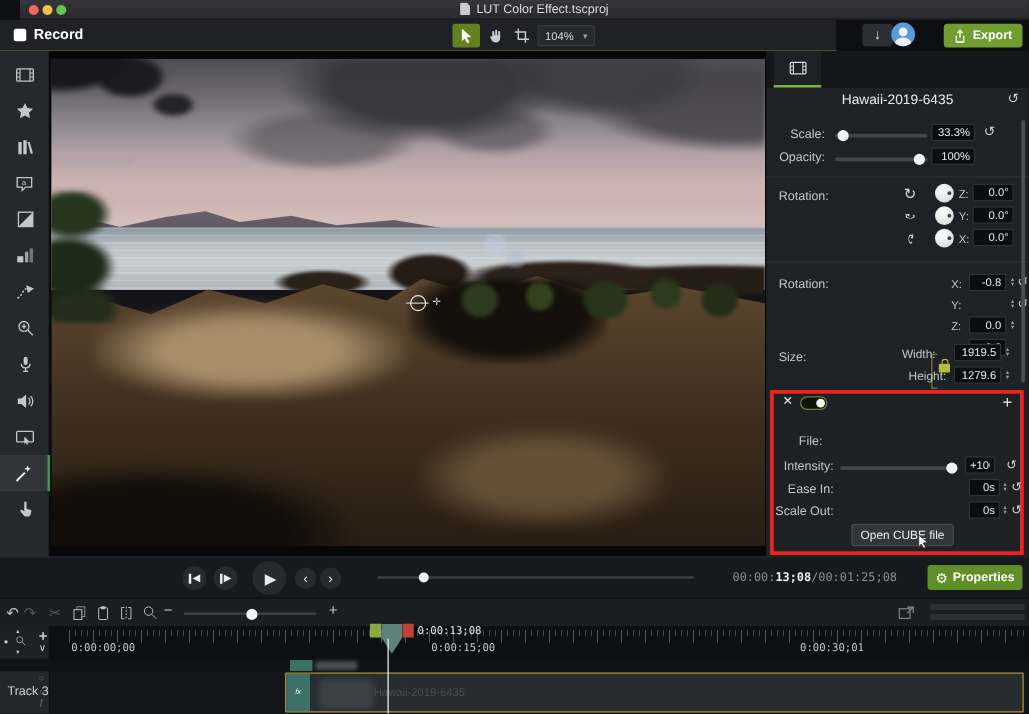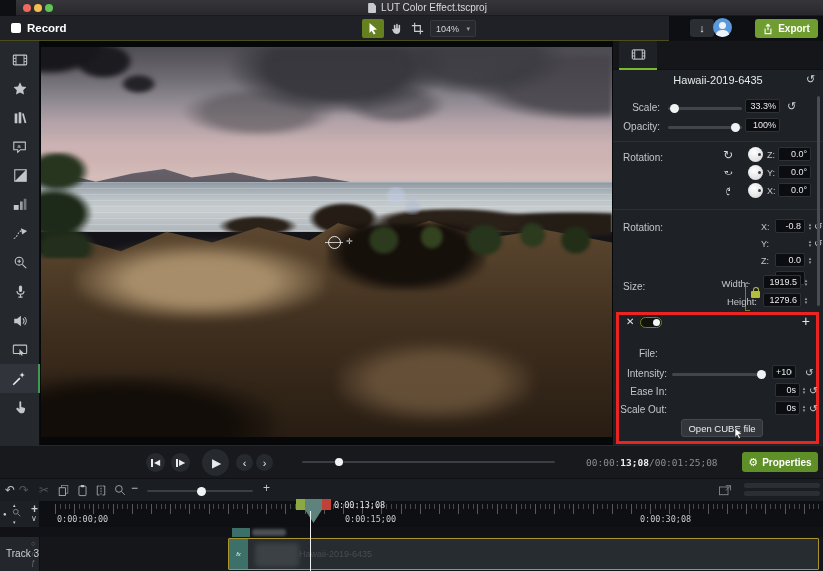--- a/index.html
+++ b/index.html
@@ -569,21 +569,21 @@
   <span class="corner-glyph" style="left:13px;top:18px;font-size:5px">▾</span>
   <span class="corner-glyph" style="left:31px;top:1px;font-size:12px;font-weight:bold">+</span>
   <span class="corner-glyph" style="left:31px;top:13px;font-size:8px">∨</span>
 </div>
 
 <div class="abs" id="ruler">
   <div id="ticksminor"></div>
   <div id="ticksmajor"></div>
   <span class="rlabel" style="left:17px">0:00:00;00</span>
   <span class="rlabel" style="left:305px">0:00:15;00</span>
-  <span class="rlabel" style="left:600px">0:00:30;08</span>
+  <span class="rlabel" style="left:600px">0:00:30;01</span>
 </div>
 
 <div class="abs" id="sliverrow">
   <div id="sliverclip"></div>
   <div id="sliverblur"></div>
 </div>
 
 <div class="abs" id="trackheader">
   <span id="tracklabel">Track 3</span>
   <span class="thicon" style="top:3px">○</span>

